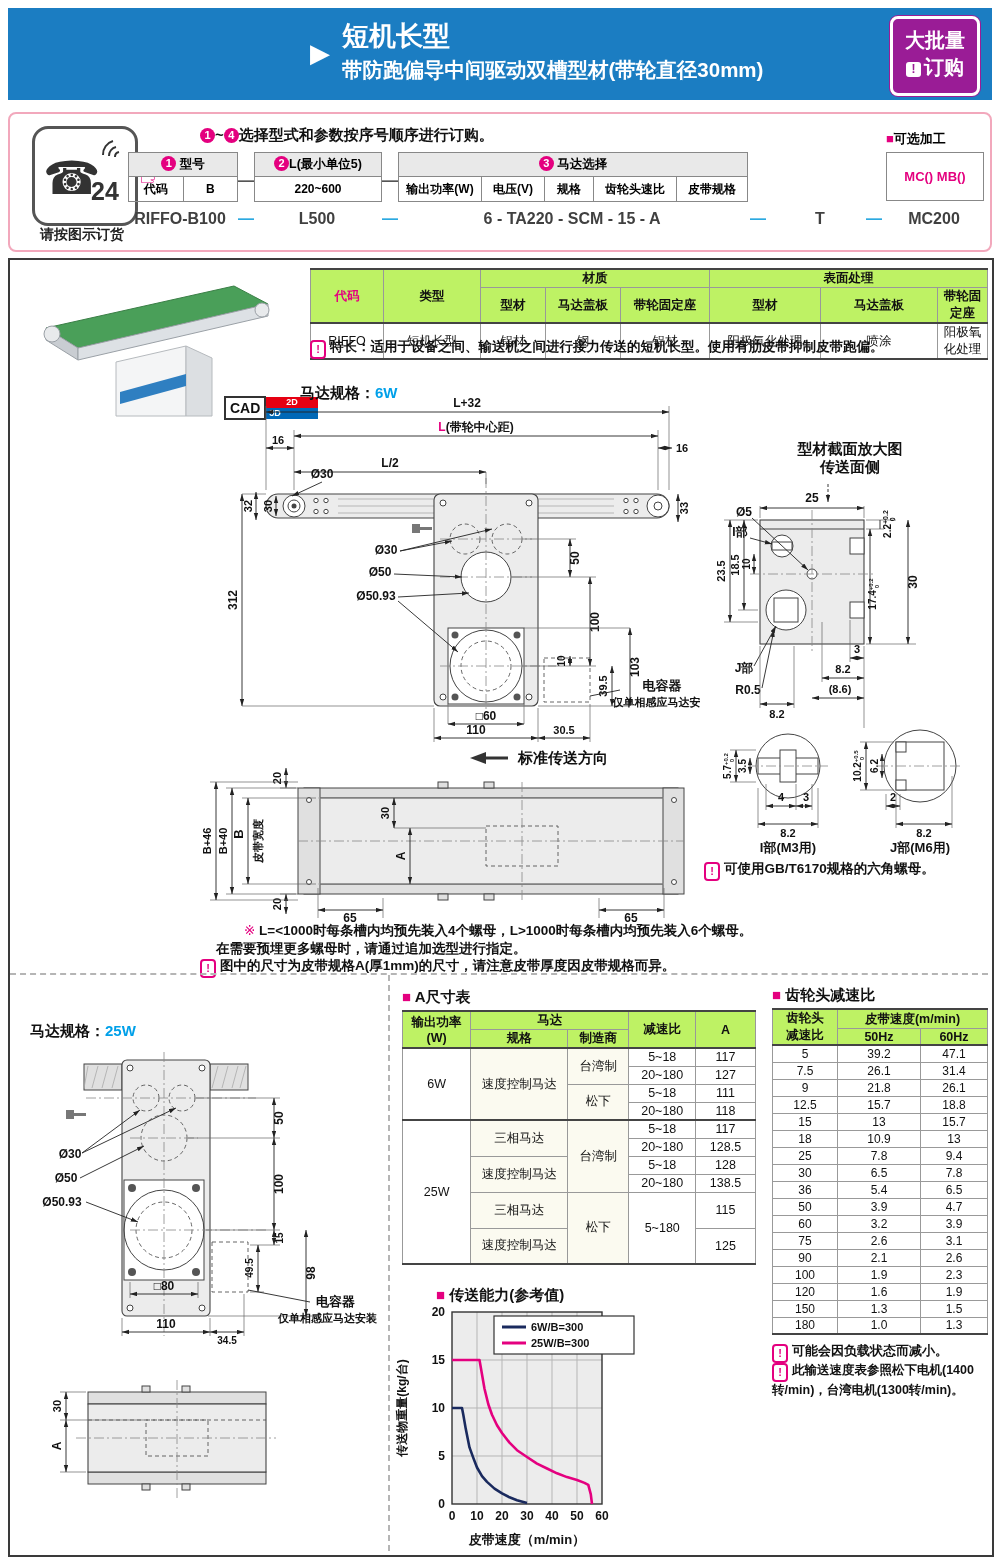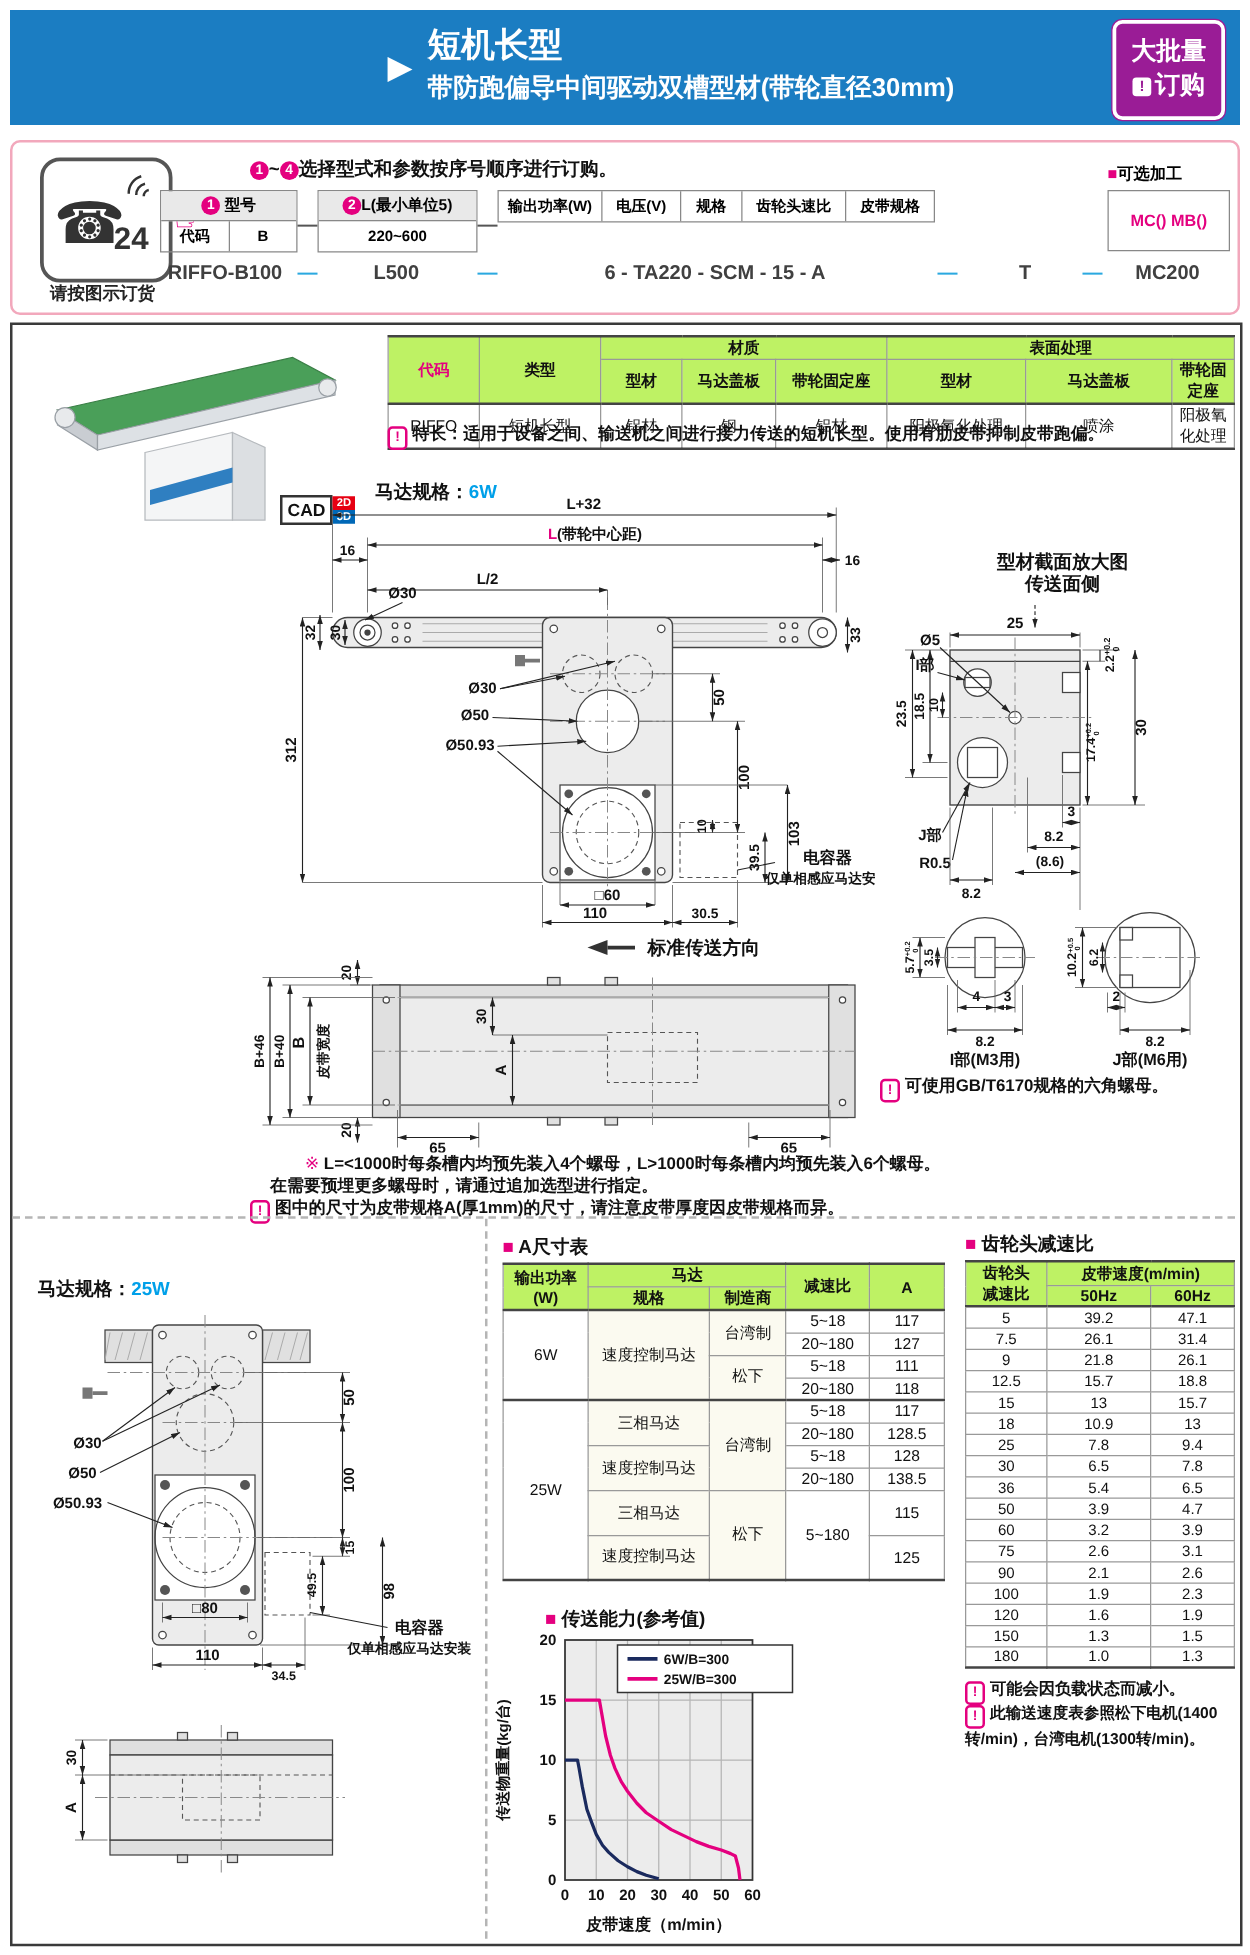--- a/index.html
+++ b/index.html
@@ -47,21 +47,21 @@
   .tbl{border-top:2px solid #444;border-bottom:2px solid #444;}
   .thick-b{border-bottom:2px solid #444 !important;}
   .ivory{background:#fbfaf0;}
   .note-line{font-size:13.5px;font-weight:bold;color:#111;white-space:nowrap;}
   .ni{display:inline-block;width:12px;height:15px;border:2px solid #e4007f;color:#e4007f;font-weight:bold;font-size:11px;line-height:15px;text-align:center;border-radius:4px;margin-right:4px;vertical-align:-2px;background:#fff;}
   .spec-label{font-size:15px;font-weight:bold;color:#111;}
   .sec-title{font-size:15px;font-weight:bold;color:#111;}
   
   .cadb{display:flex;align-items:center;}
   .cad-main{border:2px solid #333;background:#fff;color:#111;font-weight:bold;font-size:14px;padding:2px 4px;}
-  .cad-2d{background:#e60012;color:#fff;font-size:9px;font-weight:bold;padding:0 3px;line-height:11px;}
+  .cad-2d{background:#e60012;color:#fff;font-size:9px;font-weight:bold;padding:0 20px;line-height:11px;}
   .cad-3d{background:#0068b7;color:#fff;font-size:9px;font-weight:bold;padding:0 3px;line-height:11px;}
   
   svg text{font-family:"Liberation Sans","DejaVu Sans",sans-serif;fill:#111;}
   .dimtxt{font-size:12px;font-weight:bold;}
   .sm{font-size:11px;font-weight:bold;}
   .xs{font-size:10px;font-weight:bold;}
   .lbl{font-size:13px;font-weight:bold;}
   .ttl{font-size:15px;font-weight:bold;}
   .dl{stroke:#222;stroke-width:0.9;}
   .ext{stroke:#666;stroke-width:0.7;}
@@ -116,20 +116,21 @@
     </div>
     <div class="odash" style="left:228px;top:58px">—</div>
     <div class="obox" style="left:244px;top:38px;width:126px">
       <div class="hd"><span class="numc">2</span><span>L(最小单位5)</span></div>
       <div class="bd">
           <span>220~600</span>
         </div>
     </div>
     <div class="odash" style="left:372px;top:58px">—</div>
     <div class="obox" style="left:388px;top:38px;width:348px">
+      <div class="hd"><span class="numc">3</span> <span>马达选择</span></div>
       <div class="bd">
         <span style="flex:0 0 82px">输出功率(W)</span>
         <span style="flex:0 0 62px">电压(V)</span>
         <span style="flex:0 0 48px">规格</span>
         <span style="flex:0 0 82px">齿轮头速比</span>
         <span>皮带规格</span>
       </div>
     </div>
     <div class="abs opt-title"><span class="sq">■</span><span>可选加工</span></div>
     <div class="abs opt-box">MC()  MB()</div>

